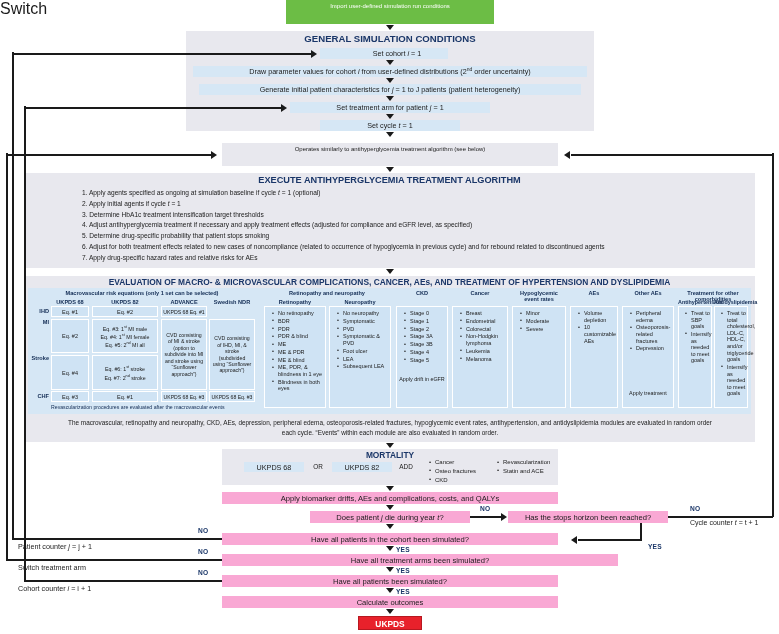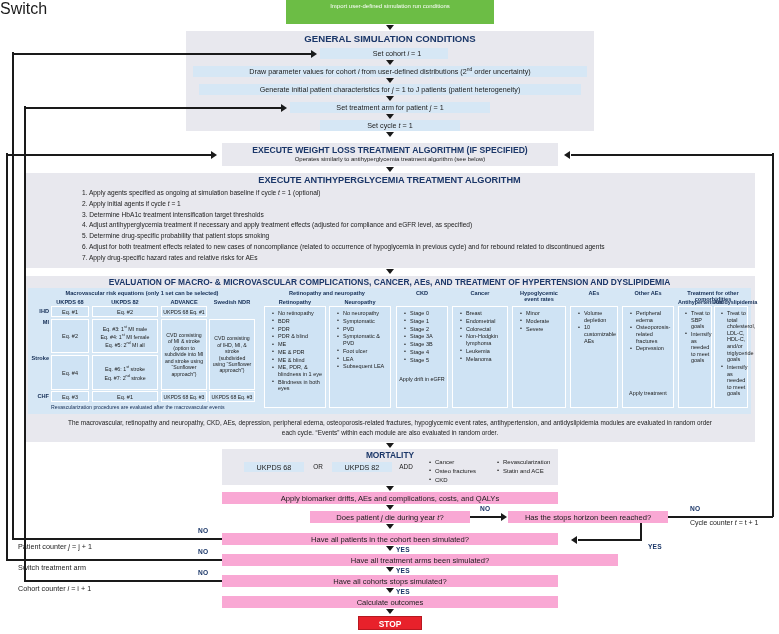--- a/index.html
+++ b/index.html
@@ -71,21 +71,20 @@
 <div class="abs arrd" style="left:386px;top:132px;"></div>
 
 
 <div class="abs hline2" style="left:12px;top:52.5px;width:300px;"></div>
 <div class="abs arrr" style="left:311px;top:49.5px;"></div>
 <div class="abs hline2" style="left:24px;top:106.5px;width:258px;"></div>
 <div class="abs arrr" style="left:281px;top:103.5px;"></div>
 
 
 <div class="abs greybox" style="left:222px;top:143px;width:336px;height:23px;text-align:center;padding-top:2px;">
-  <div class="navy" style="font-size:8.6px;">EXECUTE WEIGHT LOSS TREATMENT ALGORITHM (IF SPECIFIED)</div>
   <div style="font-size:6px;margin-top:1px;">Operates similarly to antihyperglycemia treatment algorithm (see below)</div>
 </div>
 <div class="abs arrd" style="left:386px;top:167px;"></div>
 
 <div class="abs hline2" style="left:6px;top:153.5px;width:206px;"></div>
 <div class="abs arrr" style="left:211px;top:150.5px;"></div>
 <div class="abs hline2" style="left:571px;top:153.5px;width:202px;"></div>
 <div class="abs arrl" style="left:564px;top:150.5px;"></div>
 
 
@@ -344,33 +343,33 @@
   <span>Have all treatment arms been simulated?</span>
 </div>
 <div class="abs arrd" style="left:386px;top:567px;"></div>
 <div class="abs yn" style="left:396px;top:567px;">YES</div>
 <div class="abs hline2" style="left:6px;top:559px;width:216px;"></div>
 <div class="abs vline2" style="left:6px;top:153px;height:407px;"></div>
 <div class="abs yn" style="left:198px;top:548px;">NO</div>
 <div class="abs" style="left:18px;top:563px;font-size:7.2px;">Switch treatment arm</div>
 
 <div class="abs greybar" style="left:222px;top:575px;width:336px;height:12px;">
-  <span>Have all cohorts stops simulated?</span>
+  <span>Have all patients been simulated?</span>
 </div>
 <div class="abs arrd" style="left:386px;top:588px;"></div>
 <div class="abs yn" style="left:396px;top:588px;">YES</div>
 <div class="abs hline2" style="left:24px;top:580px;width:198px;"></div>
 <div class="abs vline2" style="left:24px;top:106px;height:475px;"></div>
 <div class="abs yn" style="left:198px;top:569px;">NO</div>
 <div class="abs" style="left:18px;top:584px;font-size:7.2px;">Cohort counter <i>i</i> = i + 1</div>
 
 <div class="abs greybar" style="left:222px;top:596px;width:336px;height:12px;">
   <span>Calculate outcomes</span>
 </div>
 <div class="abs arrd" style="left:386px;top:609px;"></div>
 
 <div class="abs ctr" style="left:358px;top:616px;width:64px;height:14px;background:#e8212b;color:#ffffff;font-size:8.4px;font-weight:bold;line-height:14px;border:1px solid #b71820;">
-  <span>STOP</span>
+  <span>UKPDS</span>
 </div>
 
 
 
 <domain>Switch</domain>
 
 </body></html>

